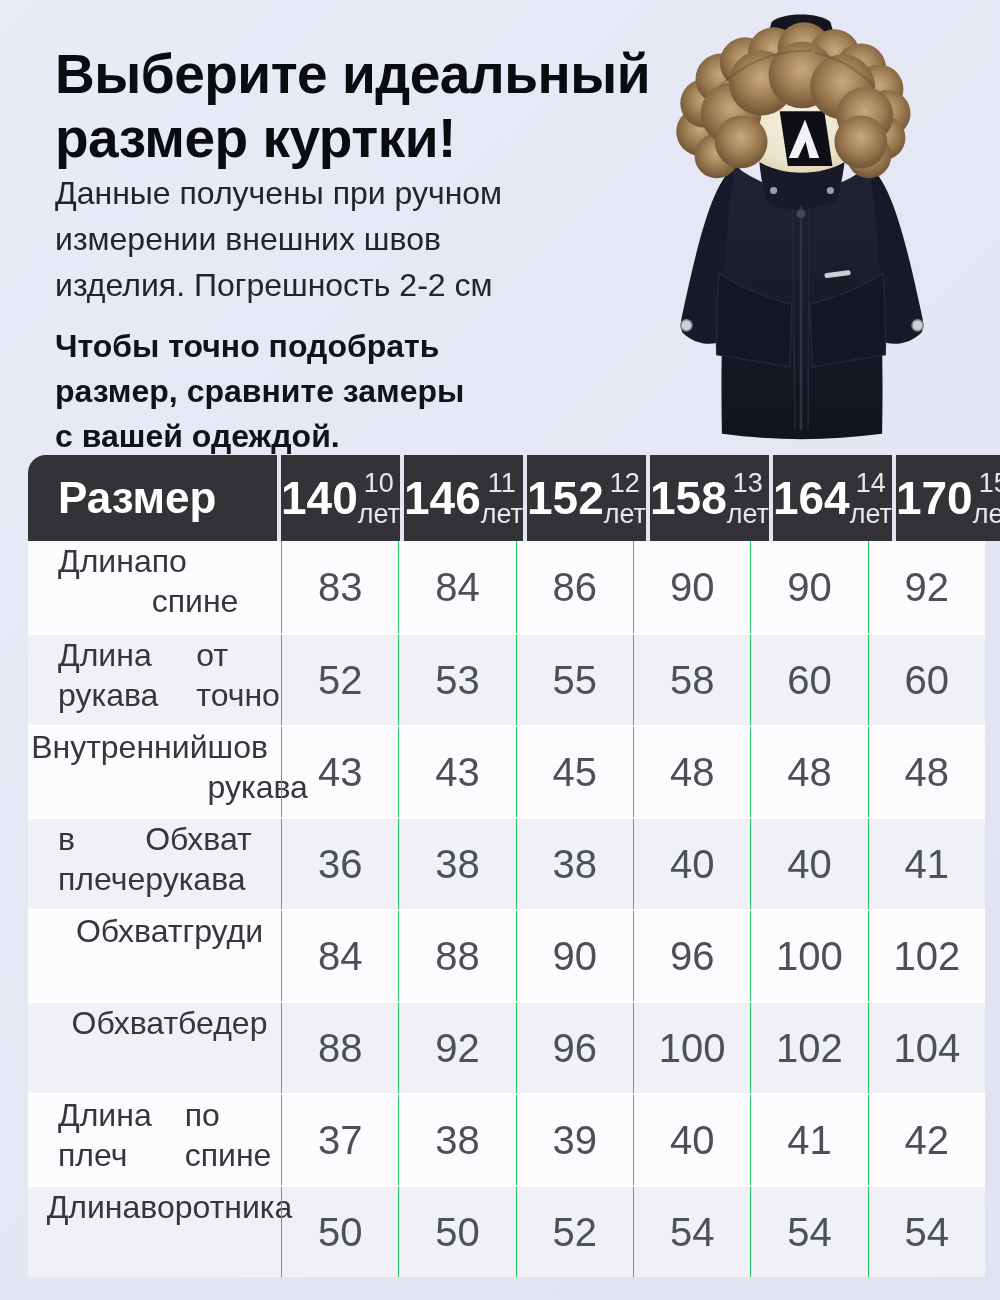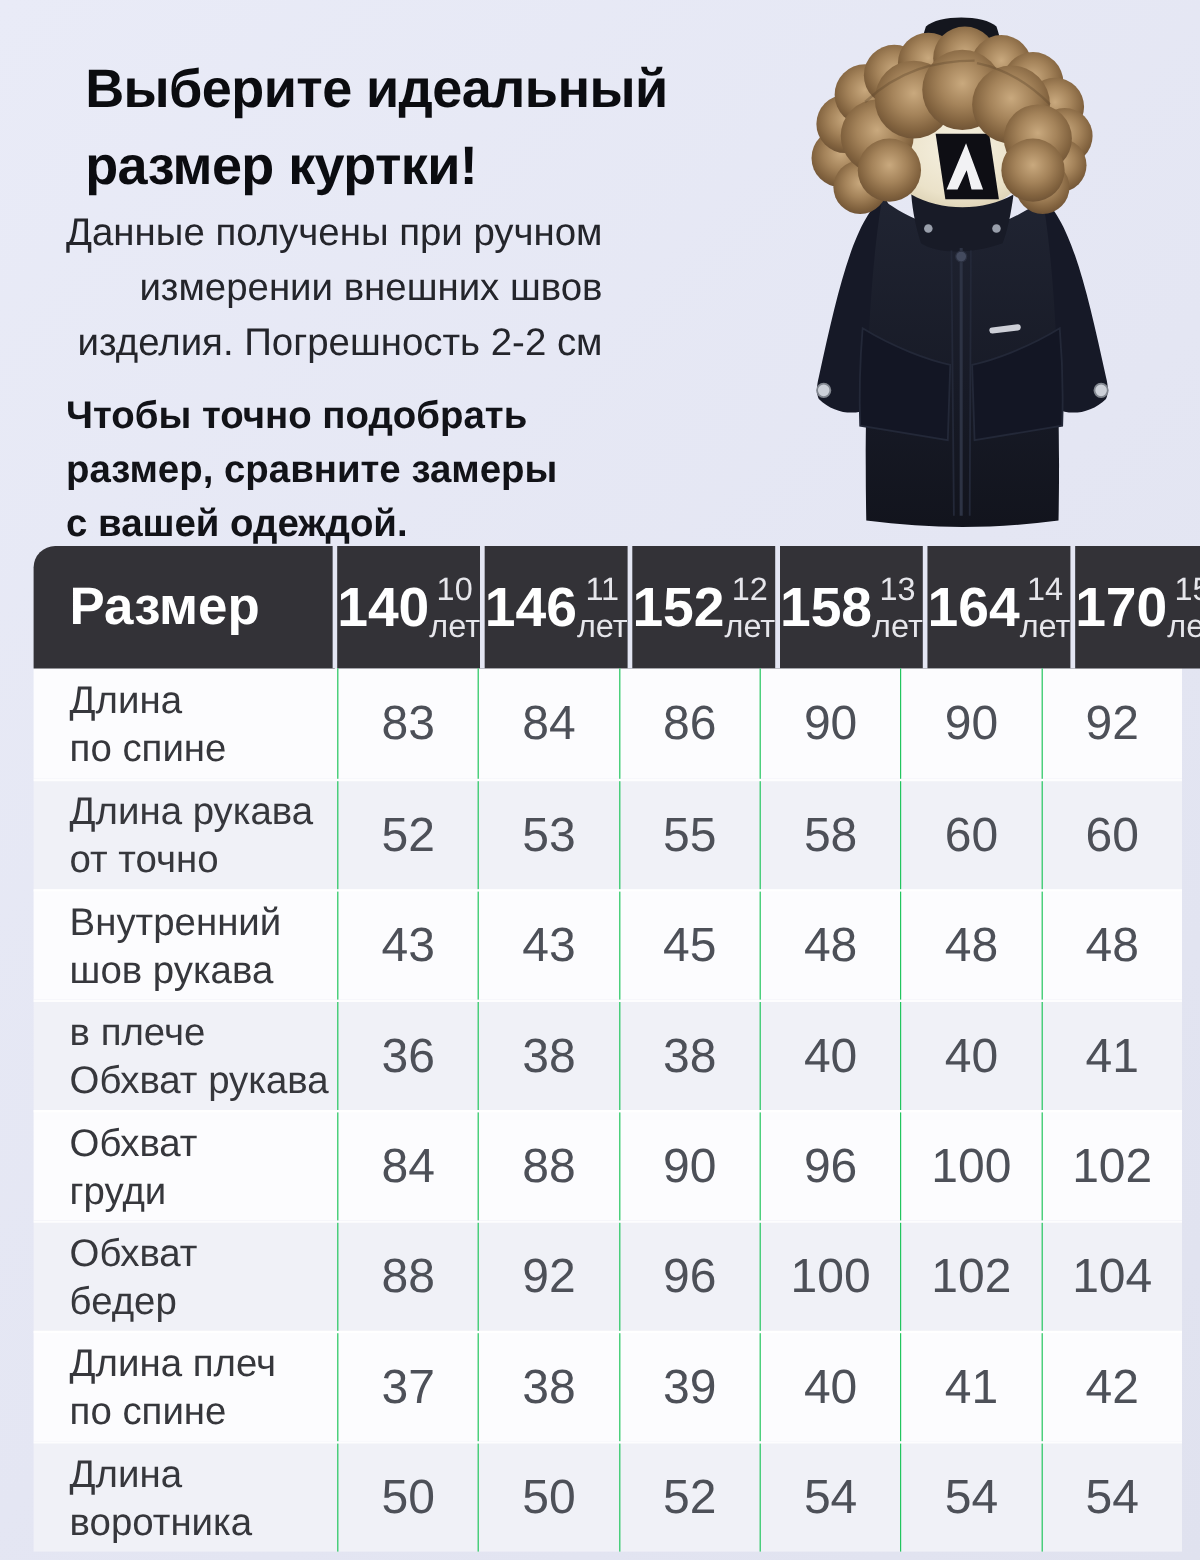--- a/index.html
+++ b/index.html
@@ -21,67 +21,66 @@
     overflow:hidden;
   }
   .page{
     position:relative;width:1000px;height:1300px;
     background:linear-gradient(135deg,#e9ebf7 0%,var(--page-bg) 55%,#e0e2ef 100%);
     overflow:hidden;
   }
   
   .hero-title{
     position:absolute;left:55px;top:42px;
-    font-size:45px;font-weight:700;line-height:64px;letter-spacing:-0.5px;
+    font-size:55px;font-weight:700;line-height:64px;letter-spacing:-0.5px;
     color:var(--title-text);
-    margin-left:16px;
   }
   .hero-title span{display:block;}
   .hero-intro{
     position:absolute;left:55px;top:170px;
     font-size:32px;font-weight:400;line-height:46px;
     color:var(--body-text);
   }
-  .hero-intro span{display:block;text-align:right;}
+  .hero-intro span{display:block;}
   .hero-note{
     position:absolute;left:55px;top:324px;
     font-size:32px;font-weight:700;line-height:45px;
     color:#121318;
   }
   .hero-note span{display:block;}
   
   .jacket-wrap{
     position:absolute;left:616px;top:12px;width:372px;height:436px;
   }
   
   .size-table{
     position:absolute;left:28px;top:455px;width:957px;
   }
   .h-row{
-    display:grid;grid-template-columns:253px repeat(6,1fr);height:102px;
+    display:grid;grid-template-columns:253px repeat(6,1fr);height:86px;
   }
   .h-cell{
     background:var(--header-bg);
     border-right:4px solid var(--page-bg);
     display:flex;
   }
   .h-cell:last-child{border-right:none;border-radius:0 6px 0 0;}
   .h-size{border-radius:18px 0 0 0;align-items:center;padding-left:30px;}
   .h-size span{font-size:44px;font-weight:700;color:var(--header-text);}
   .h-col{flex-direction:row;align-items:center;justify-content:center;}
   .h-num{font-size:46px;font-weight:700;color:var(--header-text);line-height:1.02;}
   .h-age{font-size:27px;font-weight:400;color:#e6e6eb;line-height:1.15;margin-top:2px;text-align:center;}
   .t-row{
     display:grid;grid-template-columns:253px repeat(6,1fr);height:92px;
   }
   .t-row.base{background:var(--row-base);}
   .t-row.alt{background:var(--row-alt);}
   .t-row + .t-row{border-top:2px solid rgba(255,255,255,0.85);}
   .cell.label{
-    display:flex;flex-direction:column;justify-content:center;
+    display:flex;flex-direction:row;justify-content:center;
     padding-left:30px;font-size:32px;line-height:40px;color:var(--label-text);
   }
   .cell.val{
     display:flex;align-items:center;justify-content:center;
     font-size:40px;color:var(--value-text);
     border-left:1px solid #22c55e;
   }
 </style>
 </head>
 <body>

